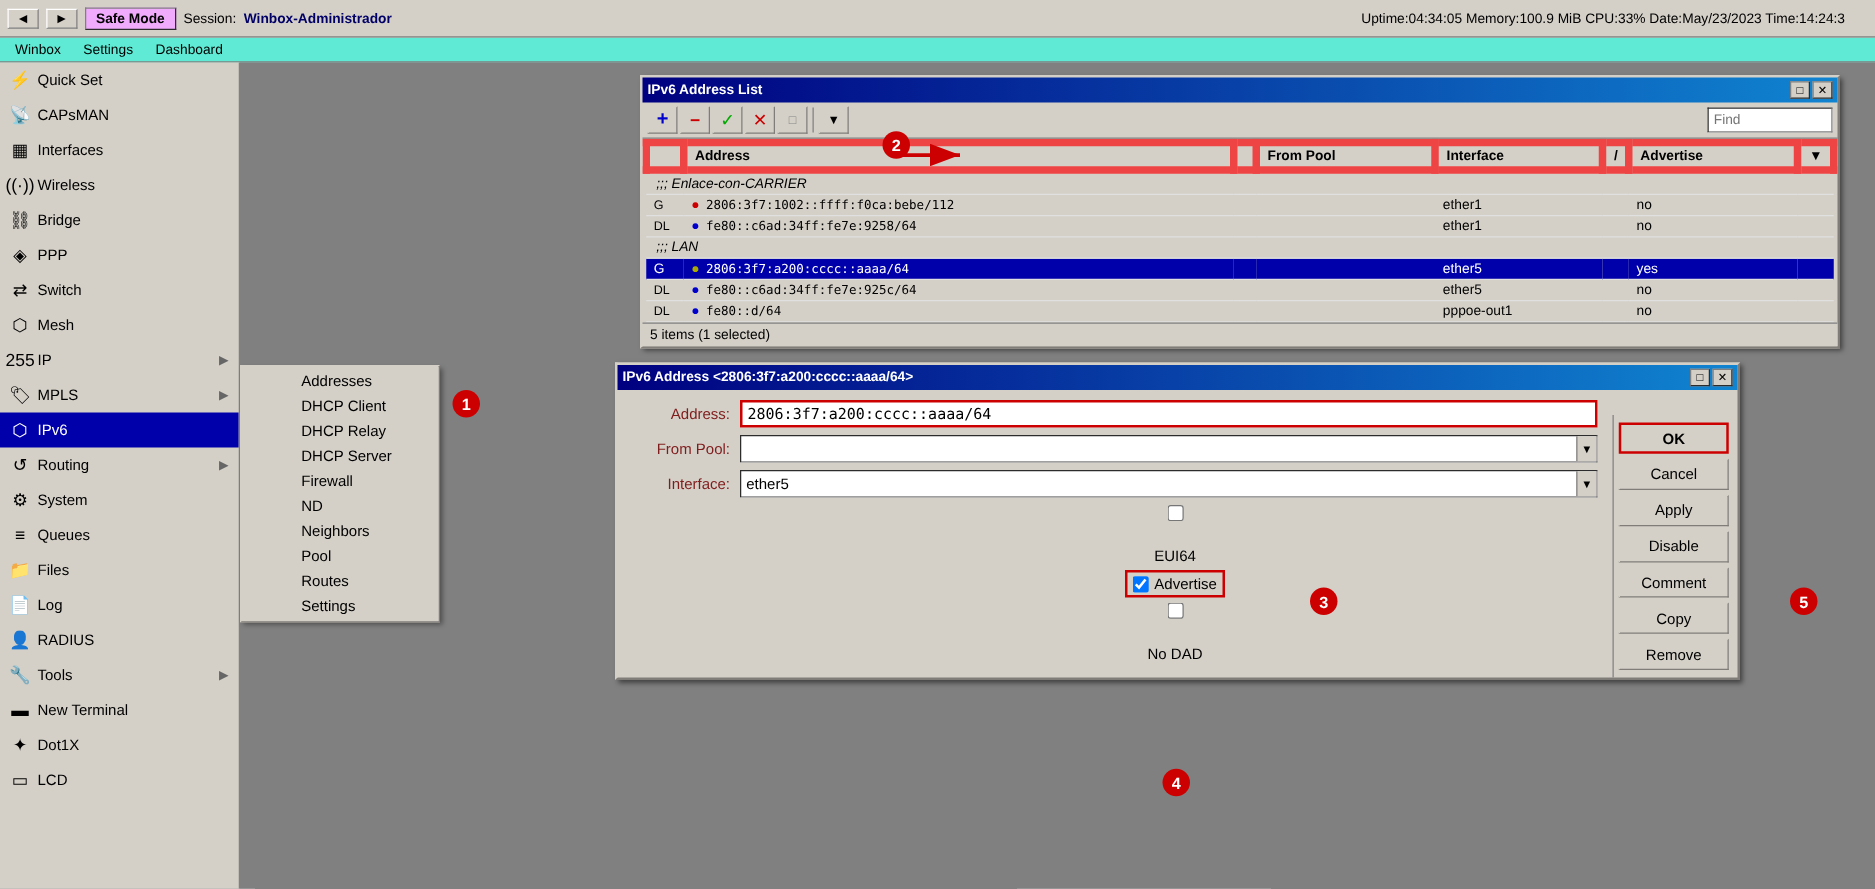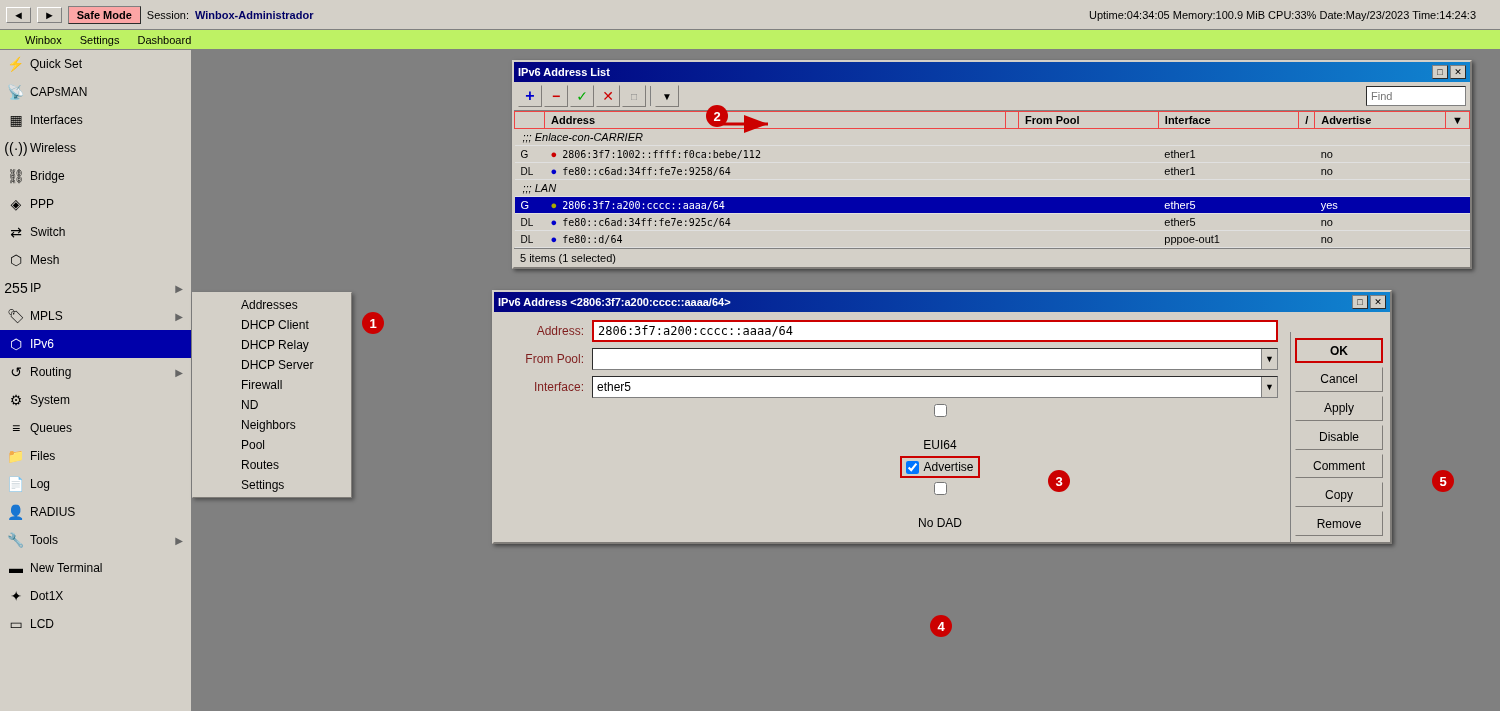--- a/index.html
+++ b/index.html
@@ -28,21 +28,21 @@
     .nav-btn {
       background: #d4d0c8;
       border: 1px solid #808080;
       border-top-color: #fff;
       border-left-color: #fff;
       padding: 1px 6px;
       font-size: 11px;
       cursor: pointer;
     }
     .safe-mode-btn {
-      background: #fca5a5;
+      background: #f0abfc;
       border: 1px outset #808080;
       padding: 2px 8px;
       font-size: 11px;
       cursor: pointer;
       font-weight: bold;
     }
     .session-label {
       font-size: 11px;
       color: #000;
     }
@@ -53,26 +53,26 @@
     }
     .status-bar-right {
       position: absolute;
       right: 24px;
       font-size: 11px;
       color: #000;
     }
 
     
     .menu-bar {
-      background: #bef264;
+      background: #5eead4;
       border-bottom: 1px solid #808080;
       height: 20px;
       display: flex;
       align-items: center;
-      padding: 0 17px;
+      padding: 0 4px;
       gap: 2px;
     }
     .menu-item {
       padding: 1px 8px;
       font-size: 11px;
       cursor: pointer;
     }
 
     
     .main-layout {
@@ -184,21 +184,21 @@
     }
 
     
     .win-table {
       width: 100%;
       border-collapse: collapse;
       font-size: 11px;
     }
     .win-table th {
       background: #d4d0c8;
-      border: 1px solid #ef4444;
+      border: 6px solid #ef4444;
       padding: 2px 6px;
       text-align: left;
       font-weight: bold;
       white-space: nowrap;
     }
     .win-table td {
       padding: 2px 6px;
       border-bottom: 1px solid #e0e0e0;
       white-space: nowrap;
     }

